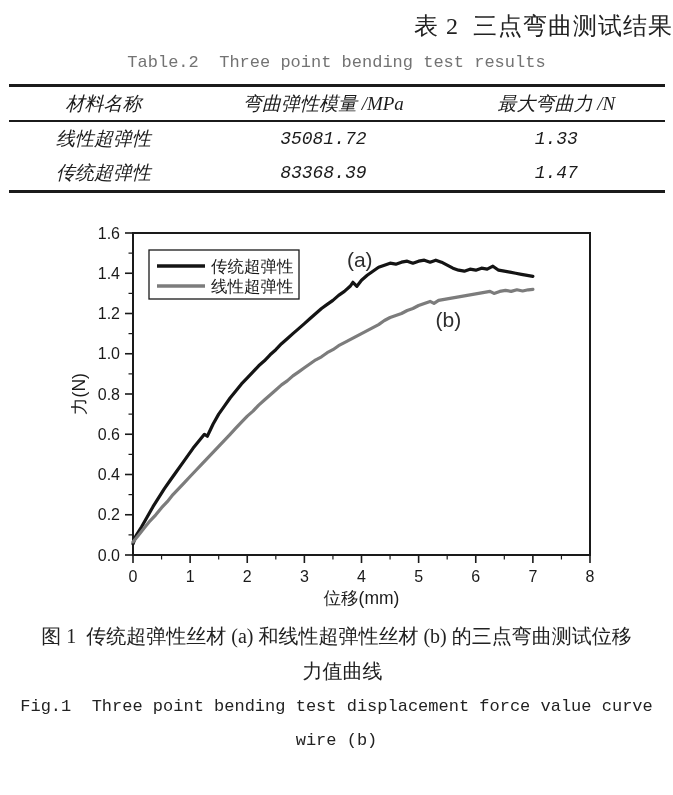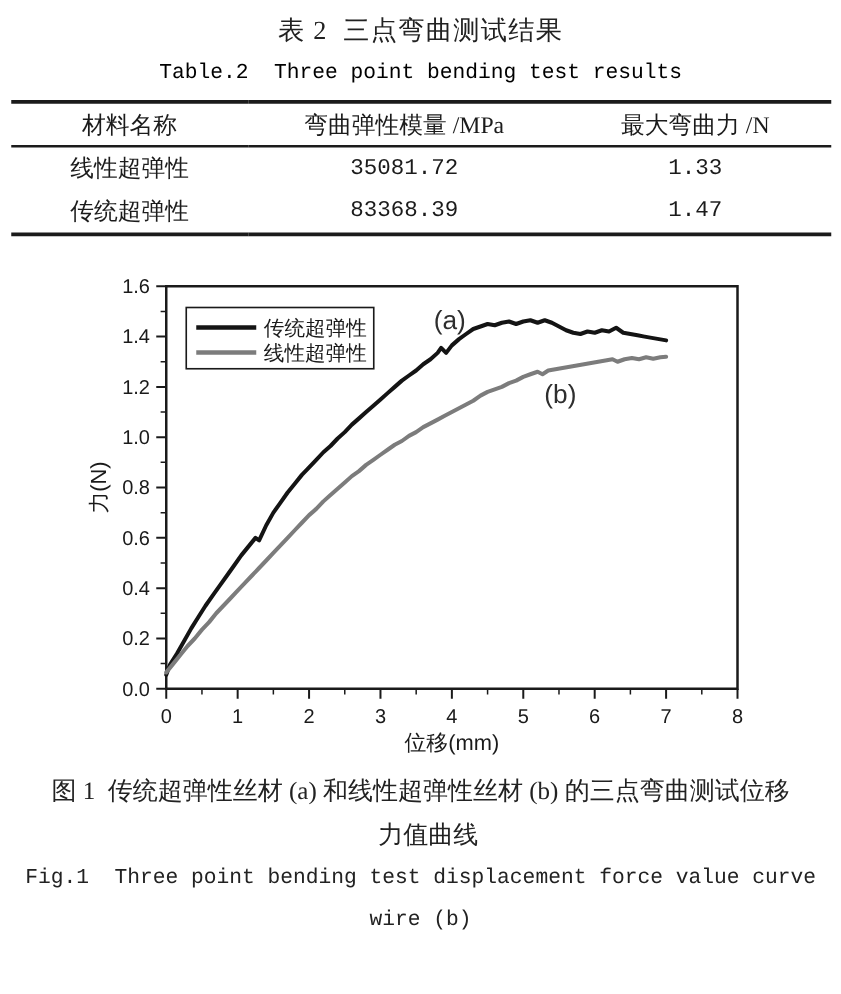--- a/index.html
+++ b/index.html
@@ -1,30 +1,30 @@
 <!DOCTYPE html>
 <html><head>
 <meta charset="utf-8">
 <style>
   html,body{margin:0;padding:0;}
   body{
     width:673px;height:795px;background:#ffffff;color:#1a1a1a;
     font-family:"Liberation Serif",serif;position:relative;overflow:hidden;
   }
   .cn-title{
-    padding-top:10px;text-align:center;font-size:21px;letter-spacing:1px;
+    padding-top:10px;text-align:right;font-size:24px;letter-spacing:1px;
     white-space:pre;color:#222;
   }
   .en-title{
     margin-top:11px;text-align:center;font-size:17px;white-space:pre;
-    font-family:"Liberation Mono",monospace;color:#000000;
+    font-family:"Liberation Mono",monospace;color:#737373;
   }
   table.results{
     width:656px;margin:12px auto 4px;border-collapse:collapse;table-layout:fixed;
-    border-top:3px solid #1b1b1b;border-bottom:3px solid #1b1b1b;
+    border-top:3px solid #1b1b1b;border-bottom:3px solid #1b1b1b;font-style:italic;
   }
   table.results thead tr{border-bottom:2px solid #1b1b1b;}
   table.results th{
     font-weight:normal;font-size:19px;height:33px;text-align:center;
     white-space:pre;color:#1b1b1b;padding:0;
   }
   table.results td{
     font-size:19px;height:34px;text-align:center;padding:0;color:#1b1b1b;
   }
   table.results td.num{font-family:"Liberation Mono",monospace;font-size:18px;}

